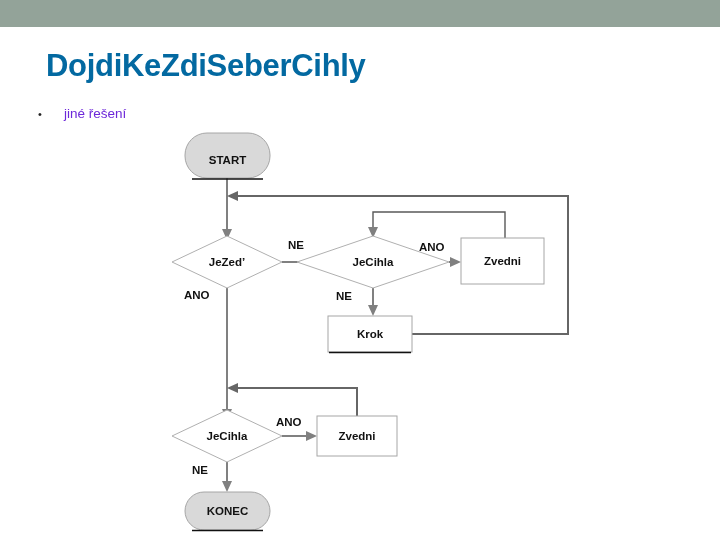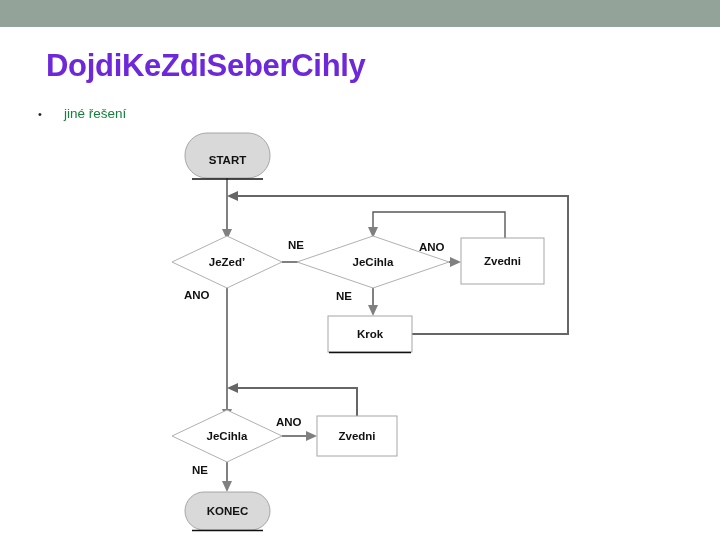--- a/index.html
+++ b/index.html
@@ -25,42 +25,42 @@
     width: 720px;
     height: 27px;
     background: #93a399;
   }
   #slide-title {
     position: absolute;
     left: 46px;
     top: 48px;
     font-size: 31px;
     font-weight: bold;
-    color: #6d28d9;
+    color: #0369a1;
     letter-spacing: -0.3px;
     white-space: nowrap;
   }
   #bullet-row {
     position: absolute;
     left: 38px;
     top: 106px;
     display: flex;
     align-items: baseline;
     white-space: nowrap;
   }
   #bullet-mark {
     font-size: 11px;
     color: #222222;
     line-height: 1;
     width: 26px;
     display: inline-block;
   }
   #bullet-text {
     font-size: 13.5px;
-    color: #15803d;
+    color: #6d28d9;
     font-weight: normal;
   }
   #flowchart {
     position: absolute;
     left: 0;
     top: 0;
     width: 720px;
     height: 540px;
   }
   .fc-label {

